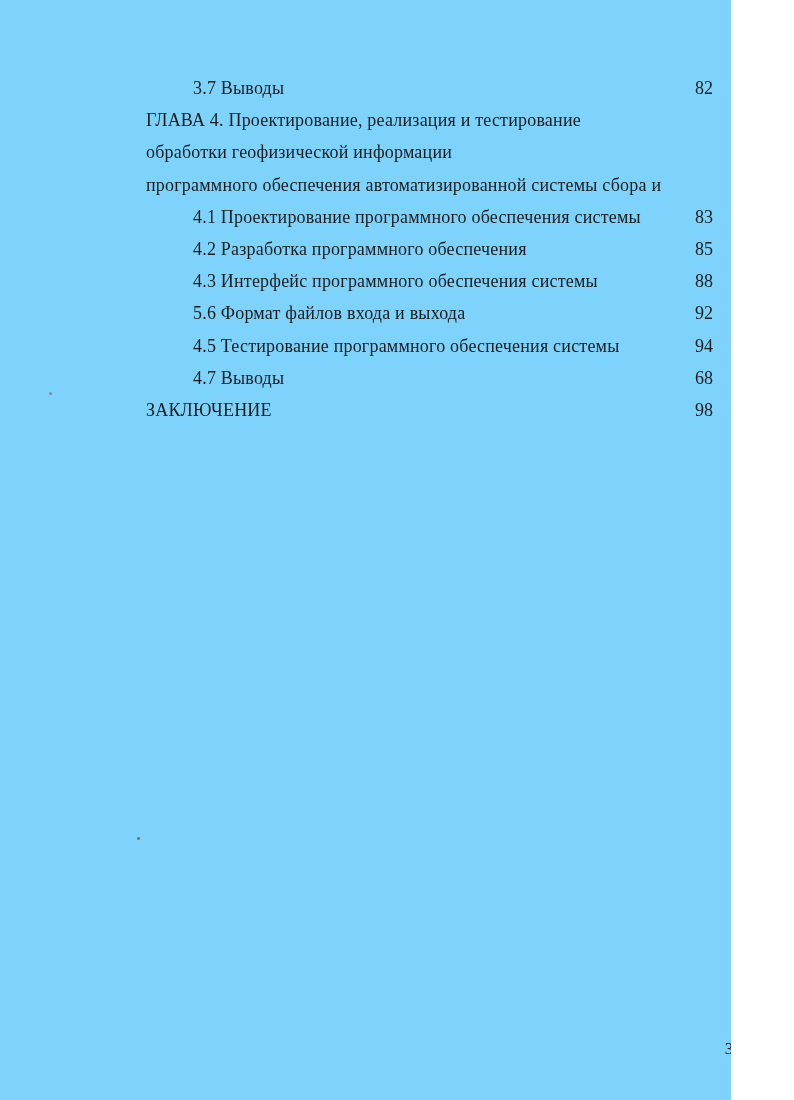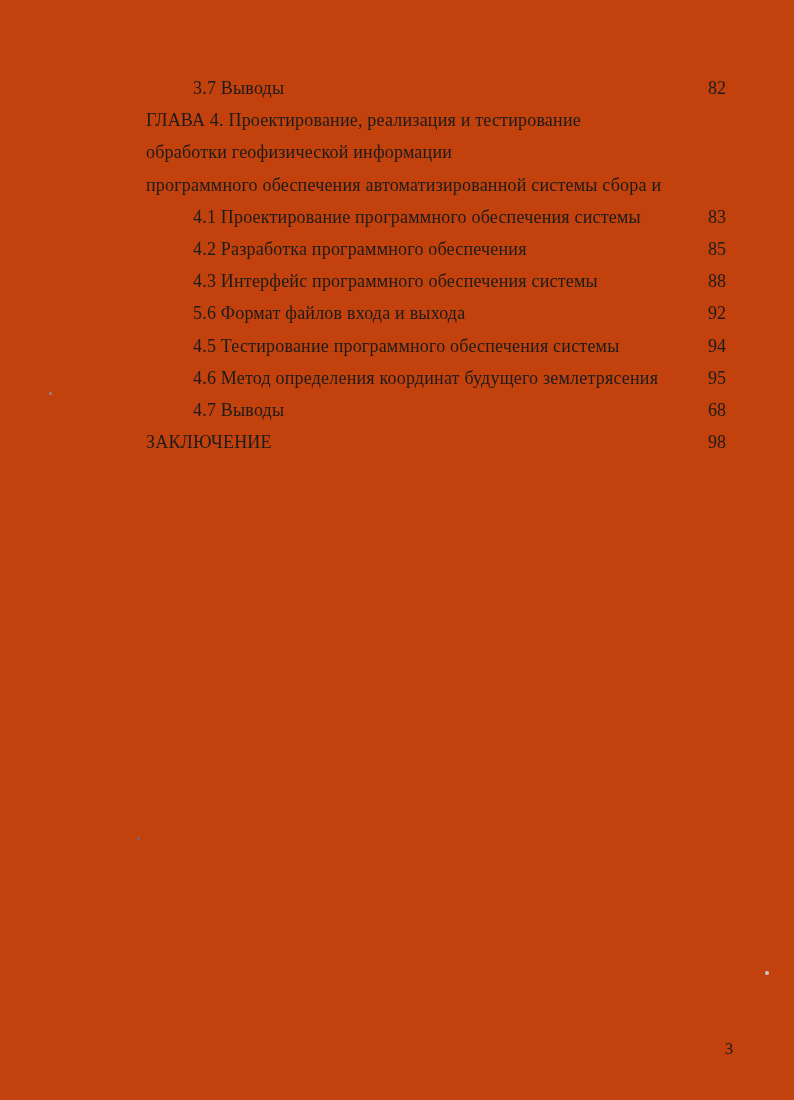--- a/index.html
+++ b/index.html
@@ -2,23 +2,23 @@
 <html><head>
 <meta charset="utf-8">
 <style>
   html, body {
     margin: 0;
     padding: 0;
     background: #ffffff;
   }
   .page {
     position: relative;
-    width: 794px;
+    width: 731px;
     height: 1100px;
-    background: #c2410c;
+    background: #7dd3fc;
     overflow: hidden;
     font-family: "Liberation Serif", "DejaVu Serif", serif;
     color: #1c1c1c;
   }
   .toc {
     position: absolute;
     left: 146px;
     top: 72px;
     width: 580px;
   }
@@ -32,21 +32,21 @@
     flex: 1 1 auto;
     white-space: nowrap;
     padding-right: 18px;
     letter-spacing: 0.2px;
   }
   .toc-row.indent .toc-label {
     padding-left: 47px;
   }
   .toc-page {
     flex: 0 0 44px;
-    text-align: right;
+    text-align: center;
   }
   .page-number {
     position: absolute;
     top: 1037px;
     left: 712px;
     width: 34px;
     text-align: center;
     font-size: 17px;
     line-height: 24px;
   }
@@ -93,24 +93,20 @@
       </div>
       <div class="toc-row indent">
         <span class="toc-label">5.6 Формат файлов входа и выхода</span>
         <span class="toc-page">92</span>
       </div>
       <div class="toc-row indent">
         <span class="toc-label">4.5 Тестирование программного обеспечения системы</span>
         <span class="toc-page">94</span>
       </div>
       <div class="toc-row indent">
-        <span class="toc-label">4.6 Метод определения координат будущего землетрясения</span>
-        <span class="toc-page">95</span>
-      </div>
-      <div class="toc-row indent">
         <span class="toc-label">4.7 Выводы</span>
         <span class="toc-page">68</span>
       </div>
       <div class="toc-row">
         <span class="toc-label">ЗАКЛЮЧЕНИЕ</span>
         <span class="toc-page">98</span>
       </div>
     </div>
   <div class="page-number">3</div>
   <div class="speck speck-1"></div>

